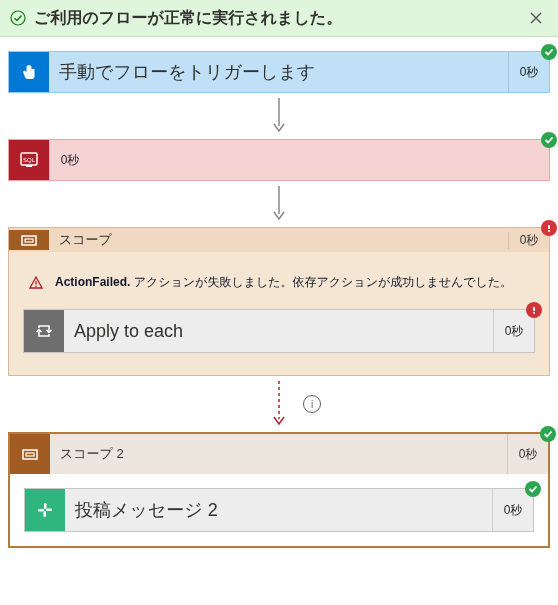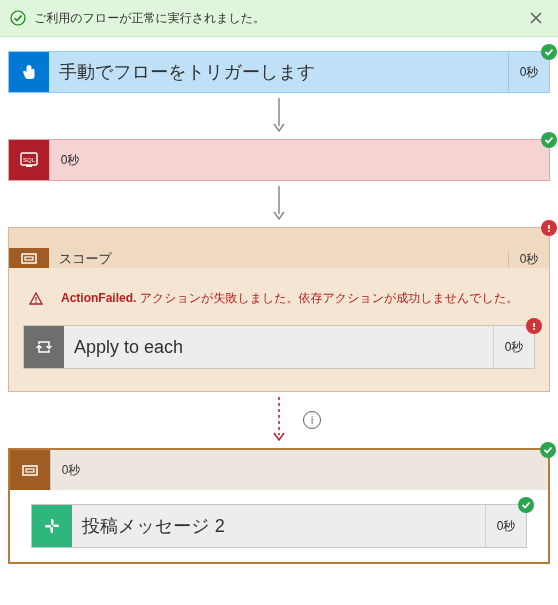--- a/index.html
+++ b/index.html
@@ -23,21 +23,22 @@
   }
   .banner .banner-icon {
     width: 16px; height: 16px;
     display: flex; align-items: center; justify-content: center;
     margin-right: 8px;
     color: #107c10;
   }
   .banner .banner-text {
     flex: 1 1 auto;
     color: #323130;
-    font-size: 12px;
+    font-size: 16px;
+    font-weight: bold;
   }
   .banner .close {
     width: 24px; height: 24px;
     display: flex; align-items: center; justify-content: center;
     color: #605e5c;
     cursor: pointer;
   }
 
   .canvas {
     padding: 14px 8px 20px 8px;
@@ -96,22 +97,22 @@
   .trigger-card .icon-box { background: #0078d4; color:#fff; }
 
   .sql-card { background: #f6d3d3; border-color: #e8a5a5; }
   .sql-card .icon-box { background: #b01e29; color:#fff; }
 
   .scope-outer {
     border: 1px solid #d6b89b;
   }
   .scope-header {
     display: flex;
-    align-items: flex-end;
-    height: 40px;
+    align-items: center;
+    height: 24px;
     background: #efdac1;
     position: relative;
   }
   .scope-header .icon-box {
     width: 40px; flex: 0 0 40px;
     display:flex; align-items:center; justify-content:center;
     background: #a15c24; color:#fff;
   }
   .scope-header .title { flex:1; display:flex; align-items:center; padding-left:10px; }
   .scope-header .duration {
@@ -120,23 +121,23 @@
     border-left:1px solid rgba(0,0,0,0.12);
     font-size:12px;
   }
   .scope-body {
     background: #f5e6d3;
     padding: 16px 14px 22px 14px;
   }
   .error-row {
     display:flex;
     align-items:center;
-    gap:18px;
+    gap:12px;
     font-size:12px;
-    color:#b91c1c;
+    color:#0f172a;
     margin: 6px 4px 18px 6px;
   }
   .error-row .tri {
     color:#b01e29;
   }
   .apply-card {
     background: #ededed;
     border-color: #c8c6c4;
     height: 42px;
   }
@@ -158,21 +159,21 @@
   }
   .scope2-header .title { flex:1; display:flex; align-items:center; padding-left:10px; }
   .scope2-header .duration {
     width:40px; flex:0 0 40px;
     display:flex; align-items:center; justify-content:center;
     border-left:1px solid rgba(0,0,0,0.12);
     font-size:12px;
   }
   .scope2-body {
     background:#ffffff;
-    padding:14px 21px;
+    padding:14px 14px;
   }
   .post-card {
     background:#ededed;
     border-color:#c8c6c4;
     height:42px;
   }
   .post-card .icon-box { background:#2eb67d; color:#fff; }
 
   
   .arrow-wrap {
@@ -325,20 +326,21 @@
   </div>
 
   <div class="scope2-outer">
     <div class="scope2-header">
       <div class="icon-box">
         <svg width="20" height="20" viewBox="0 0 20 20">
           <rect x="3" y="6" width="14" height="9" fill="none" stroke="#fff" stroke-width="1.5"></rect>
           <rect x="6" y="9" width="8" height="3" fill="none" stroke="#fff" stroke-width="1.2"></rect>
         </svg>
       </div>
+      <div class="title">スコープ 2</div>
       <div class="duration">0秒</div>
       <div class="status-badge status-success">
         <svg width="10" height="10" viewBox="0 0 10 10">
             <path d="M1.5 5 L4 7.5 L8.5 2.5" fill="none" stroke="#fff" stroke-width="1.8"></path>
           </svg>
       </div>
     </div>
     <div class="scope2-body">
       <div class="card post-card">
         <div class="icon-box">

